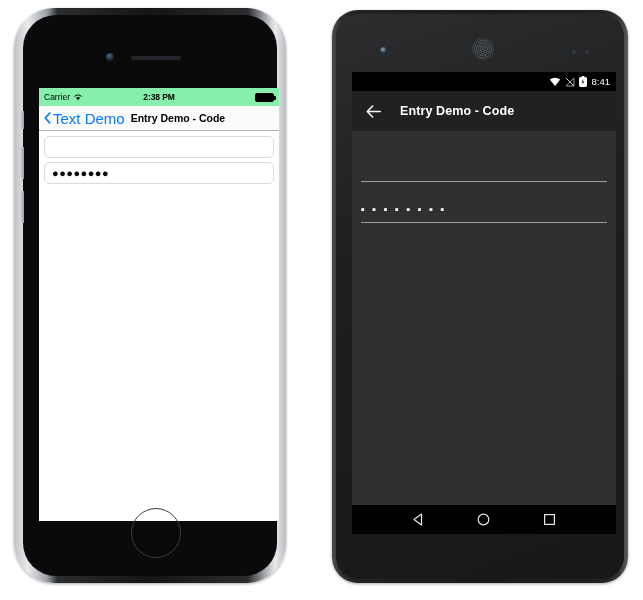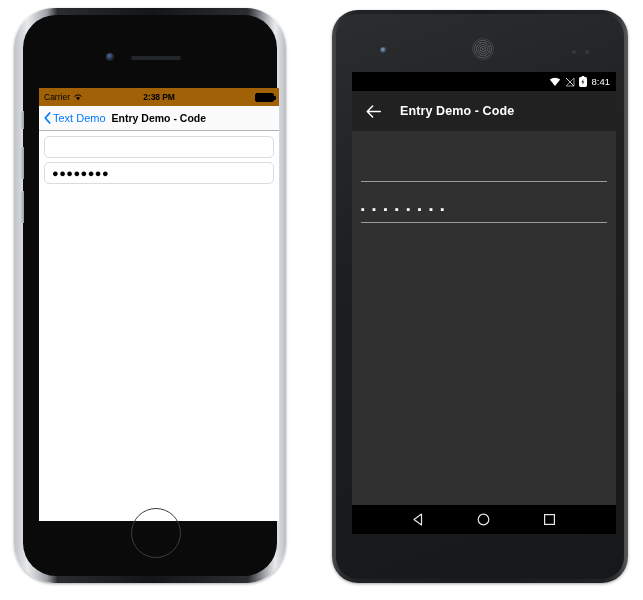--- a/index.html
+++ b/index.html
@@ -85,21 +85,21 @@
 
   
   .ios-status {
     height: 18px;
     display: flex;
     align-items: center;
     padding: 0 5px;
     font-size: 8.5px;
     color: #000;
     position: relative;
-    background: #a16207;
+    background: #86efac;
   }
   .ios-carrier { display: flex; align-items: center; gap: 3px; }
   .wifi-ios { width: 10px; height: 8px; display:block; }
   .ios-time {
     position: absolute;
     left: 0; right: 0;
     text-align: center;
     font-size: 8.5px;
     font-weight: bold;
     letter-spacing: -0.1px;
@@ -128,21 +128,21 @@
     background: #fbfbfb;
     border-bottom: 0.5px solid #b3b3b3;
     display: flex;
     align-items: center;
     padding: 0 5px;
   }
   .ios-back {
     display: flex;
     align-items: center;
     color: #007aff;
-    font-size: 11px;
+    font-size: 15px;
     gap: 2px;
     cursor: pointer;
   }
   .chev { width: 7px; height: 12px; display:block; }
   .ios-title {
     font-size: 10.5px;
     font-weight: bold;
     color: #000;
     margin-left: 6px;
   }

